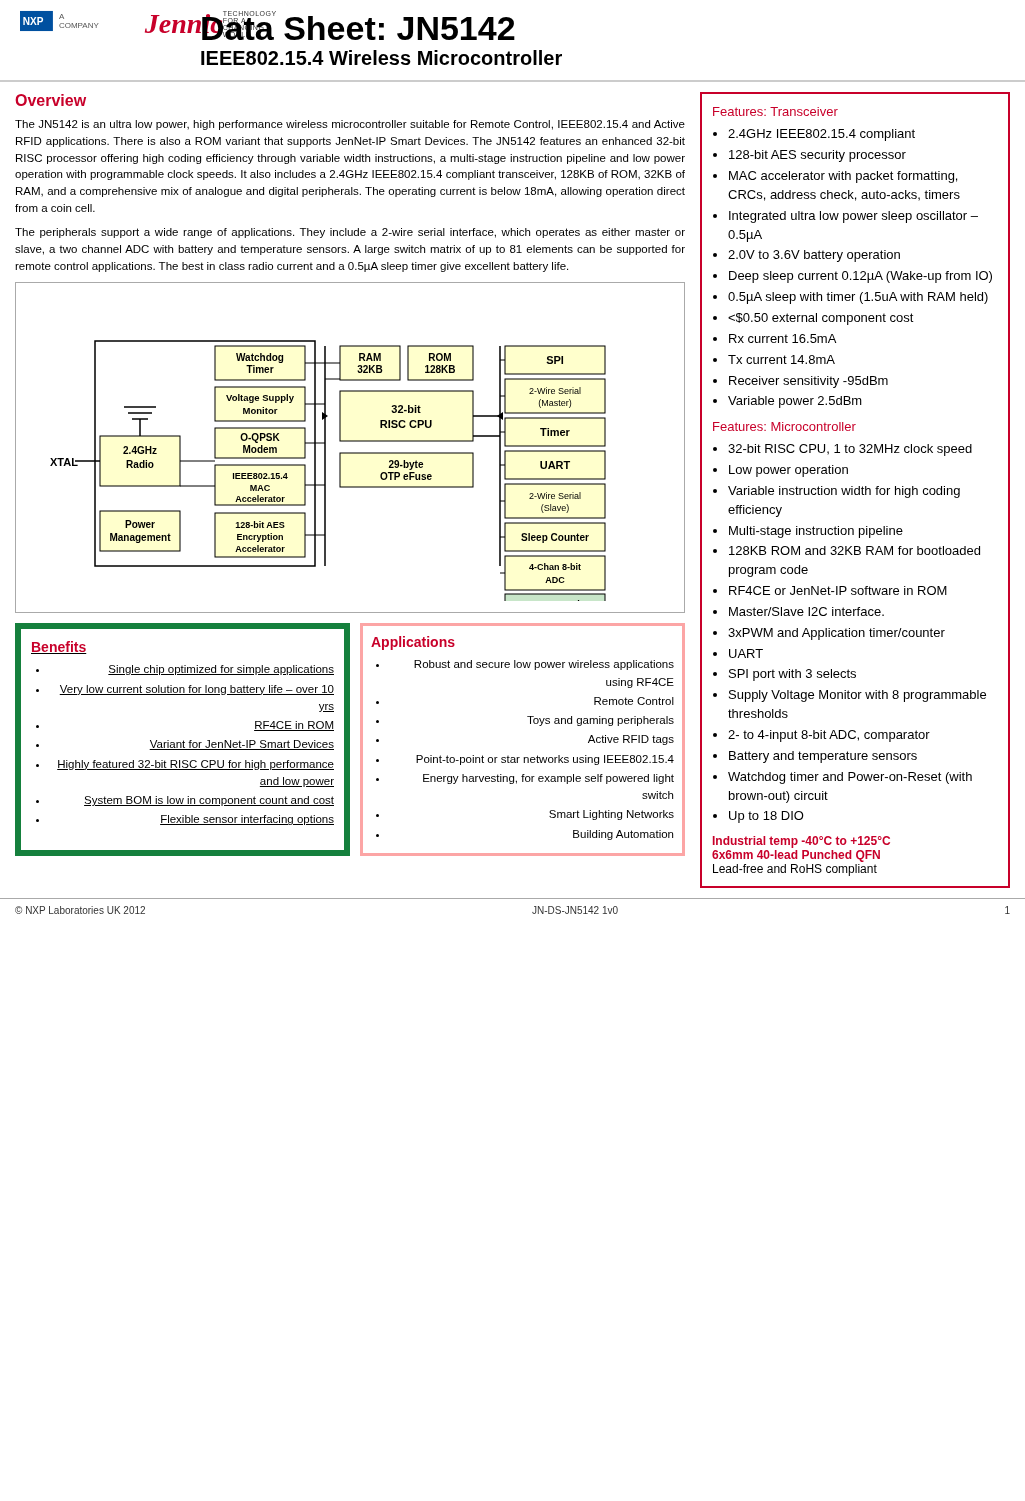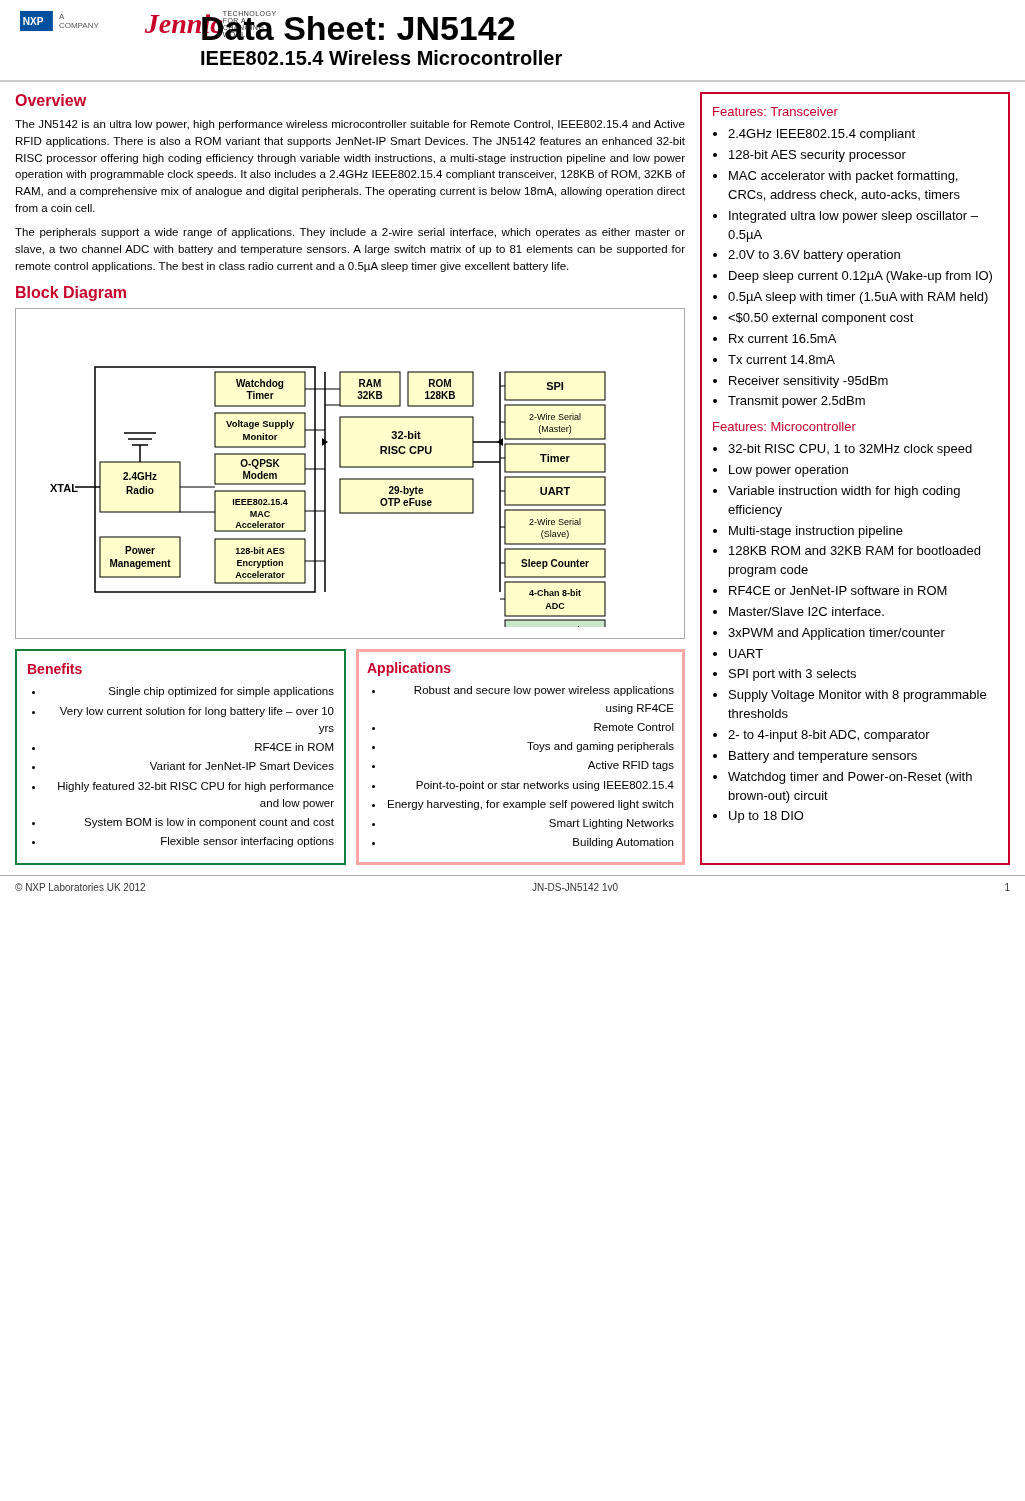--- a/index.html
+++ b/index.html
@@ -108,22 +108,23 @@
     }
 
     
     .lower-boxes {
       display: flex;
       gap: 10px;
       margin-top: 6px;
     }
     .benefits-box {
       flex: 1;
-      border: 2px solid #15803d;
+      border: 6px solid #15803d;
       padding: 10px;
+      text-decoration: underline;
     }
     .applications-box {
       flex: 1;
       border: 3px solid #fca5a5;
       padding: 8px;
     }
     .box-heading {
       font-size: 14px;
       font-weight: bold;
       color: #c8002a;
@@ -209,21 +210,20 @@
 </div>
 
 <div class="main-content">
 
   <div class="left-column">
 
     <div class="section-heading">Overview</div>
     <p class="overview-text">The JN5142 is an ultra low power, high performance wireless microcontroller suitable for Remote Control, IEEE802.15.4 and Active RFID applications. There is also a ROM variant that supports JenNet-IP Smart Devices. The JN5142 features an enhanced 32-bit RISC processor offering high coding efficiency through variable width instructions, a multi-stage instruction pipeline and low power operation with programmable clock speeds. It also includes a 2.4GHz IEEE802.15.4 compliant transceiver, 128KB of ROM, 32KB of RAM, and a comprehensive mix of analogue and digital peripherals. The operating current is below 18mA, allowing operation direct from a coin cell.</p>
     <p class="overview-text">The peripherals support a wide range of applications. They include a 2-wire serial interface, which operates as either master or slave, a two channel ADC with battery and temperature sensors. A large switch matrix of up to 81 elements can be supported for remote control applications. The best in class radio current and a 0.5µA sleep timer give excellent battery life.</p>
 
-    <div class="section-heading">Block Diagram</div>
     <div class="block-diagram">
       <svg viewBox="0 0 620 310" width="100%" height="310">
 
         <text x="10" y="175" font-size="11" font-weight="bold">XTAL</text>
         <line x1="35" y1="170" x2="60" y2="170" stroke="#000" stroke-width="1.5"></line>
 
         <rect x="60" y="145" width="80" height="50" fill="#ffffcc" stroke="#000" stroke-width="1"></rect>
         <text x="100" y="163" text-anchor="middle" font-size="10" font-weight="bold">2.4GHz</text>
         <text x="100" y="177" text-anchor="middle" font-size="10" font-weight="bold">Radio</text>
 
@@ -371,21 +371,21 @@
       <li>128-bit AES security processor</li>
       <li>MAC accelerator with packet formatting, CRCs, address check, auto-acks, timers</li>
       <li>Integrated ultra low power sleep oscillator – 0.5µA</li>
       <li>2.0V to 3.6V battery operation</li>
       <li>Deep sleep current 0.12µA (Wake-up from IO)</li>
       <li>0.5µA sleep with timer (1.5uA with RAM held)</li>
       <li>&lt;$0.50 external component cost</li>
       <li>Rx current 16.5mA</li>
       <li>Tx current 14.8mA</li>
       <li>Receiver sensitivity -95dBm</li>
-      <li>Transmit power 2.5dBm</li>
+      <li>Variable power 2.5dBm</li>
     </ul>
 
     <div class="features-heading">Features: Microcontroller</div>
     <ul class="features-list">
       <li>32-bit RISC CPU, 1 to 32MHz clock speed</li>
       <li>Low power operation</li>
       <li>Variable instruction width for high coding efficiency</li>
       <li>Multi-stage instruction pipeline</li>
       <li>128KB ROM and 32KB RAM for bootloaded program code</li>
       <li>RF4CE or JenNet-IP software in ROM</li>
@@ -393,20 +393,25 @@
       <li>3xPWM and Application timer/counter</li>
       <li>UART</li>
       <li>SPI port with 3 selects</li>
       <li>Supply Voltage Monitor with 8 programmable thresholds</li>
       <li>2- to 4-input 8-bit ADC, comparator</li>
       <li>Battery and temperature sensors</li>
       <li>Watchdog timer and Power-on-Reset (with brown-out) circuit</li>
       <li>Up to 18 DIO</li>
     </ul>
 
+    <div class="industrial-text">
+      <div class="industrial-bold">Industrial temp -40°C to +125°C</div>
+      <div class="industrial-bold">6x6mm 40-lead Punched QFN</div>
+      <div>Lead-free and RoHS compliant</div>
+    </div>
   </div>
 </div>
 
 <div class="footer">
   <span>© NXP Laboratories UK 2012</span>
   <span>JN-DS-JN5142 1v0</span>
   <span>1</span>
 </div>
 
 </body></html>

